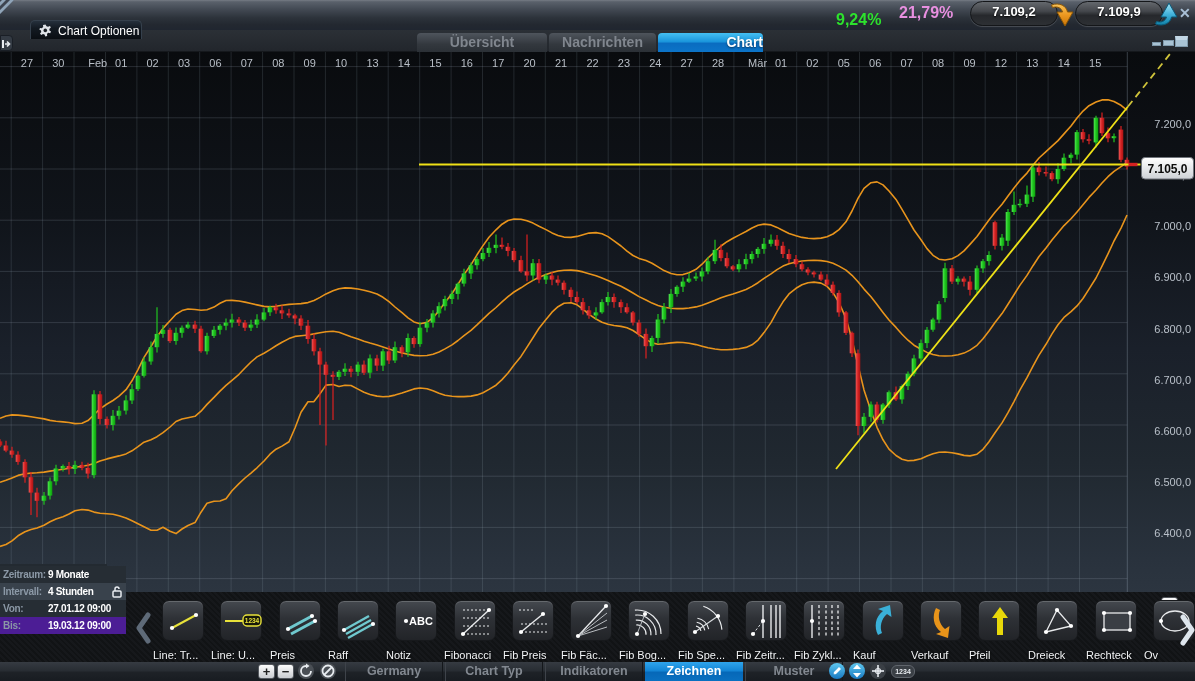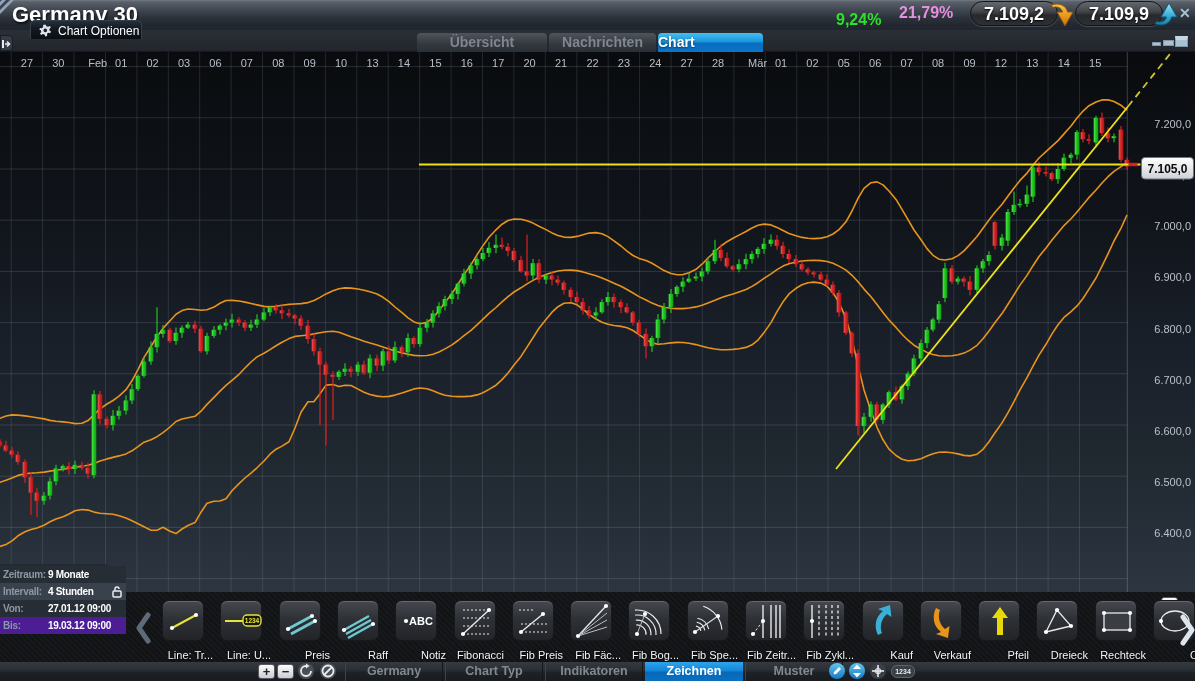--- a/index.html
+++ b/index.html
@@ -3,68 +3,67 @@
 *{margin:0;padding:0;box-sizing:border-box}
 body{width:1195px;height:681px;overflow:hidden;font-family:"Liberation Sans",sans-serif;background:#101317}
 #page{position:relative;width:1195px;height:681px}
 .abs{position:absolute}
 
 #titlebar{left:0;top:0;width:1195px;height:30px;background:linear-gradient(#767c85 0%,#5a616b 6%,#434a54 30%,#2c323a 60%,#232830 82%,#202630 100%)}
 #title{left:12px;top:2px;font-size:22px;font-weight:bold;color:#fff;text-shadow:1px 2px 2px rgba(0,0,0,.7)}
 #pct1{left:836px;top:11px;font-size:16px;font-weight:bold;color:#2de22d}
 #pct2{left:899px;top:4px;font-size:16px;font-weight:bold;color:#e890e0}
 .pill{top:1px;height:25px;border-radius:13px;background:linear-gradient(#64686d 0%,#44474c 40%,#26282c 58%,#2d3034 100%);border:1px solid #141619;box-shadow:0 1px 1px rgba(255,255,255,.18)}
-.pill span{display:block;text-align:center;font-size:18px;font-weight:bold;color:#fff;margin-top:2px;text-shadow:0 1px 2px #000}
+.pill span{display:block;text-align:center;font-size:13px;font-weight:bold;color:#fff;margin-top:2px;text-shadow:0 1px 2px #000}
 #pill1{left:970px;width:88px}
 #pill2{left:1075px;width:88px}
 #closex{left:1179px;top:5px;font-size:14px;font-weight:bold;color:#a9c0d6}
 
 #tabbar{left:0;top:30px;width:1195px;height:22px;background:linear-gradient(#2b3036,#22262c);border-bottom:1px solid #15181c}
 .graytab{top:33px;height:19px;border-radius:4px 4px 0 0;background:linear-gradient(#4e545c,#33383e 60%,#2b3036);text-align:center;font-size:14px;font-weight:bold;color:#80868e;line-height:19px}
 #tab1{left:417px;width:130px}
 #tab2{left:549px;width:107px}
-#tabchart{left:658px;top:33px;width:105px;height:19px;border-radius:4px 4px 0 0;background:linear-gradient(#45c0f2 0%,#1b96dc 45%,#0a6cc0 55%,#0c74c8 100%);text-align:left;font-size:14px;font-weight:bold;color:#fff;line-height:19px;text-shadow:0 1px 2px rgba(0,0,0,.5)}
+#tabchart{left:658px;top:33px;width:105px;height:19px;border-radius:4px 4px 0 0;background:linear-gradient(#45c0f2 0%,#1b96dc 45%,#0a6cc0 55%,#0c74c8 100%);text-align:right;font-size:14px;font-weight:bold;color:#fff;line-height:19px;text-shadow:0 1px 2px rgba(0,0,0,.5)}
 #chopt{left:30px;top:20px;width:112px;height:19px;border-radius:5px 5px 0 0;background:linear-gradient(#25303c 0%,#131a22 40%,#0a0e13 100%);border:1px solid #35404c;border-bottom:none;color:#fff;font-size:12px;line-height:18px}
 #chopt .gear{position:absolute;left:8px;top:3px}
 #chopt .ctxt{position:absolute;left:27px;top:1px;font-size:12px;color:#fff}
 #minibtn{left:0;top:35px;width:13px;height:16px;background:#343b44;border-radius:0 4px 4px 0;border:1px solid #1a1f26}
 .winbox{background:#a9c3d4;border:1px solid #7f99ab}
 
 #chart{left:0;top:52px}
 .vg{stroke:rgba(160,175,190,0.17);stroke-width:1}
 .vgb{stroke:rgba(170,185,200,0.30);stroke-width:1}
 .hg{stroke:rgba(160,175,190,0.20);stroke-width:1}
 .dl{fill:#b9bfc7;font-size:11px;text-anchor:middle}
 .pl{fill:#b9c0c9;font-size:11px;text-anchor:end}
 .band{fill:none;stroke:#e8941c;stroke-width:1.6;stroke-linejoin:round}
 .wg{stroke:#21c421;stroke-width:1.2}
 .wr{stroke:#de2020;stroke-width:1.2}
 .bg{fill:url(#gg)}.br{fill:url(#rg)}
 .yl{stroke:#efe117;stroke-width:1.8}
 
 #toolbar{left:0;top:592px;width:1195px;height:70px;background:repeating-linear-gradient(45deg,#16181b 0 2px,#111315 2px 4px)}
 .tile{position:absolute;top:8px;z-index:1;width:42px;height:41px;border-radius:7px;background:linear-gradient(#45494f 0%,#2e3136 45%,#222428 100%);border:1px solid #17191c;box-shadow:inset 0 1px 0 rgba(255,255,255,.18)}
-.tlab{position:absolute;top:57px;width:60px;text-align:right;font-size:11px;color:#f2f4f6;text-shadow:0 1px 2px #000}
+.tlab{position:absolute;top:57px;width:60px;text-align:left;font-size:11px;color:#f2f4f6;text-shadow:0 1px 2px #000}
 #legend{left:0;top:564px;width:107px;height:70px;background:#232a31}
 .lrow{position:absolute;left:0;width:126px;height:17px;font-size:10px;letter-spacing:-0.3px;line-height:17px}
 .lrow .lab{position:absolute;left:3px;color:#8b98a6;font-weight:bold}
 .lrow .val{position:absolute;left:48px;color:#fff;font-weight:bold}
 
 #bottombar{left:0;top:662px;width:1195px;height:19px;background:linear-gradient(#363b42 0%,#282d33 45%,#1e2227 55%,#181c21 100%)}
 .bbtab{position:absolute;top:0;height:19px;text-align:center;font-size:12.5px;font-weight:bold;color:#828890;line-height:19px;border-left:1px solid #3e434a;border-right:1px solid #14171b}
 .sq{position:absolute;top:2px;width:17px;height:15px;background:linear-gradient(#fdfdfd,#c9ccd0);border-radius:3px;border:1px solid #54585e;color:#222;font-size:13px;font-weight:bold;text-align:center;line-height:13px}
 .circ{position:absolute;top:1px;width:16px;height:16px;border-radius:50%}
 </style></head><body>
 <div id="page">
   <div class="abs" id="titlebar">
     <svg class="abs" style="left:0;top:0" width="26" height="16" viewBox="0 0 26 16">
       <path d="M0 0 L14 0 L0 14 Z" fill="#3d4450"></path>
       <path d="M2 0 L6 0 L0 6 L0 2 Z M10 0 L14 0 L0 14 L0 10 Z" fill="#8fa4b8"></path>
     </svg>
-    <div class="abs" id="title">Germany 30</div>
     <div class="abs" id="pct1">9,24%</div>
     <div class="abs" id="pct2">21,79%</div>
     <div class="abs pill" id="pill1">
         <span>7.109,2</span>
       </div>
     <div class="abs pill" id="pill2">
         <span>7.109,9</span>
       </div>
     <svg class="abs" style="left:1044px;top:1px" width="35" height="28" viewBox="0 0 34 28">
       <defs>

